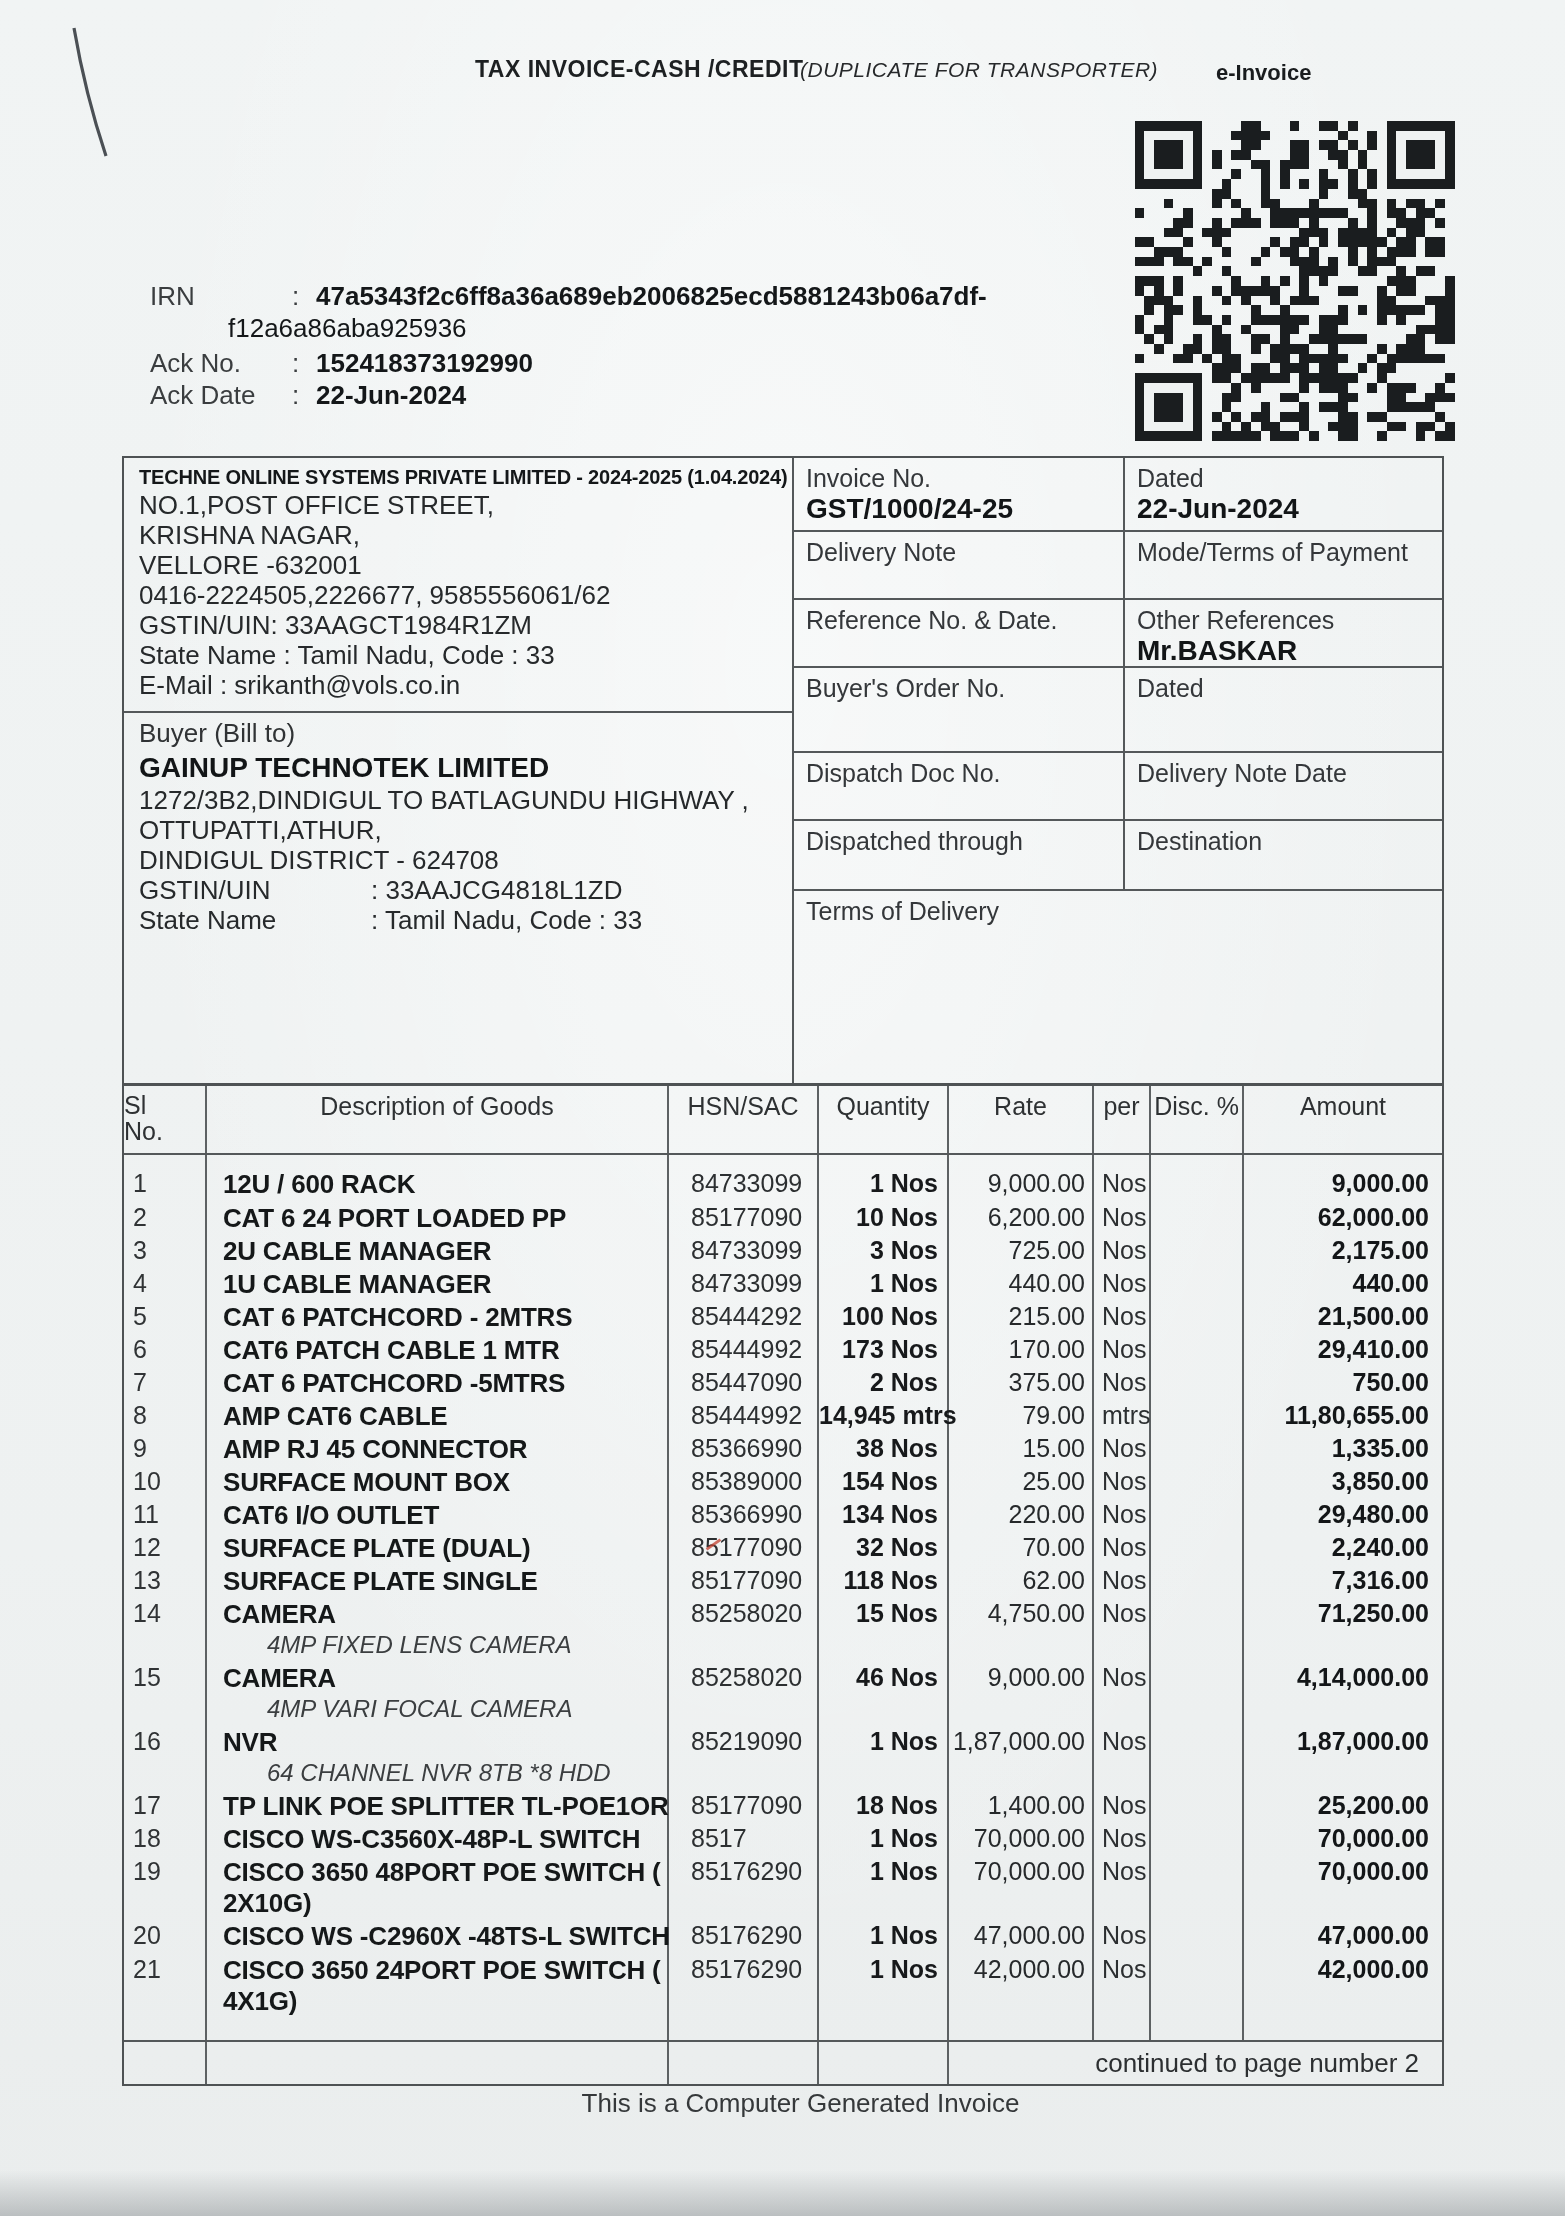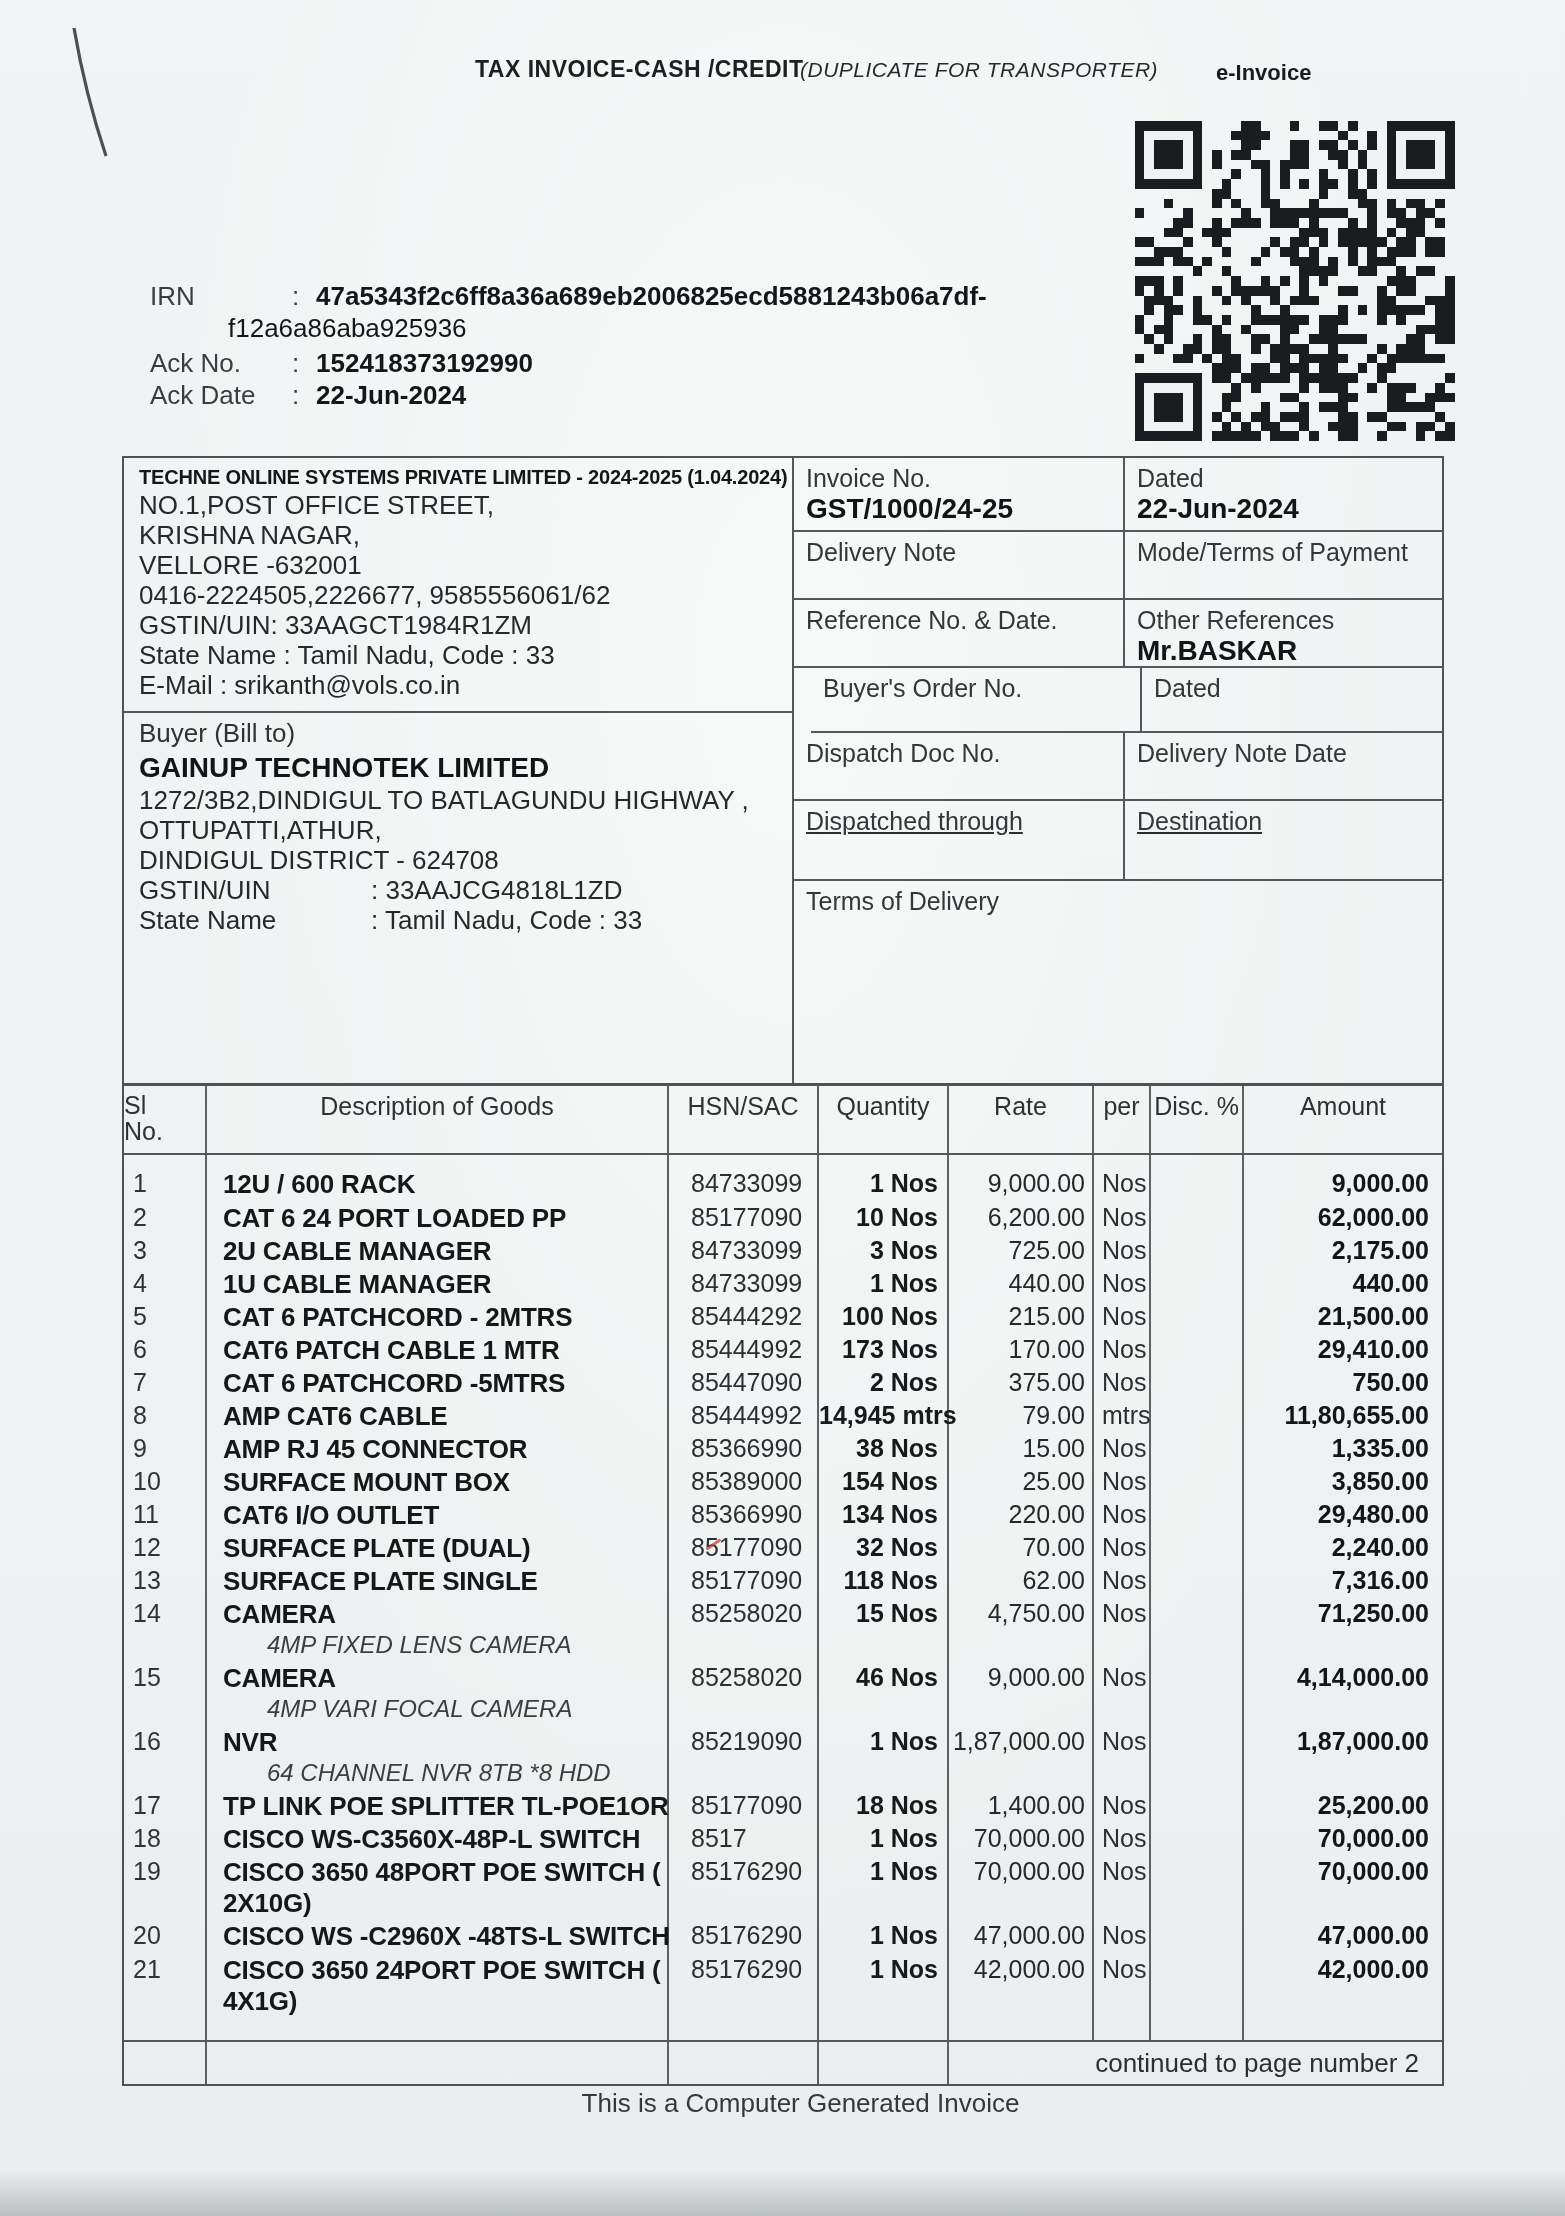--- a/index.html
+++ b/index.html
@@ -587,37 +587,37 @@
         </div>
         <div class="drow" style="height:68px;">
           <div class="dcell">
             <div class="dlbl">Reference No. &amp; Date.</div>
           </div>
           <div class="dcellb">
             <div class="dlbl">Other References</div>
             <div class="dval">Mr.BASKAR</div>
           </div>
         </div>
-        <div class="drow" style="height:65px;margin-left:17px;">
+        <div class="drow" style="height:85px;">
           <div class="dcell">
             <div class="dlbl">Buyer's Order No.</div>
           </div>
           <div class="dcellb">
             <div class="dlbl">Dated</div>
           </div>
         </div>
         <div class="drow" style="height:68px;">
           <div class="dcell">
             <div class="dlbl">Dispatch Doc No.</div>
           </div>
           <div class="dcellb">
             <div class="dlbl">Delivery Note Date</div>
           </div>
         </div>
-        <div class="drow" style="height:80px;text-decoration:underline;">
+        <div class="drow" style="height:70px;">
           <div class="dcell">
             <div class="dlbl">Dispatched through</div>
           </div>
           <div class="dcellb">
             <div class="dlbl">Destination</div>
           </div>
         </div>
         <div class="terms">
           <div class="dlbl">Terms of Delivery</div>
         </div>

